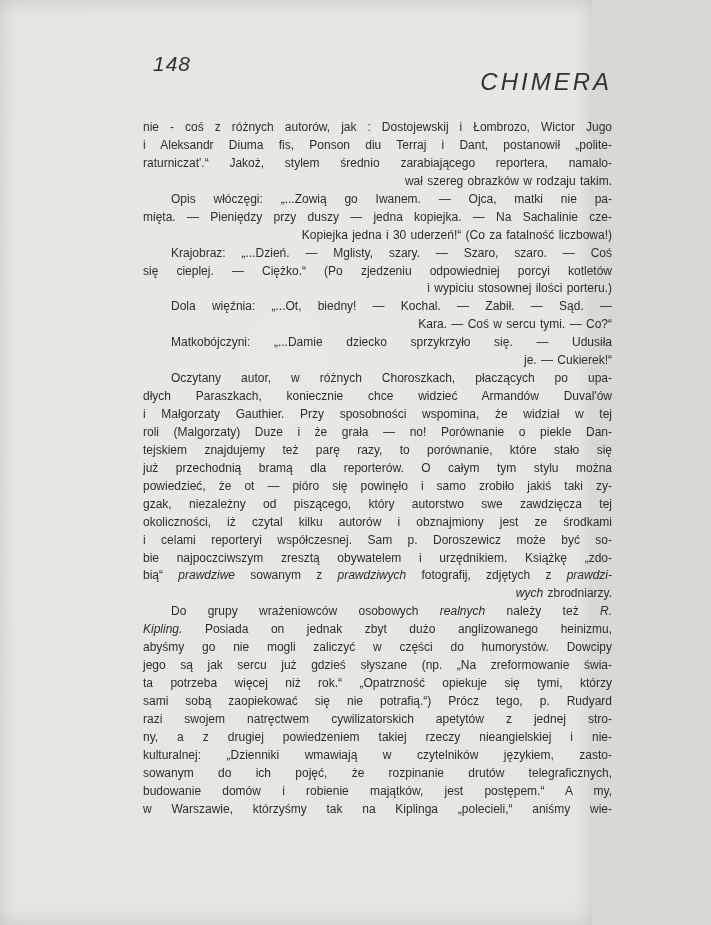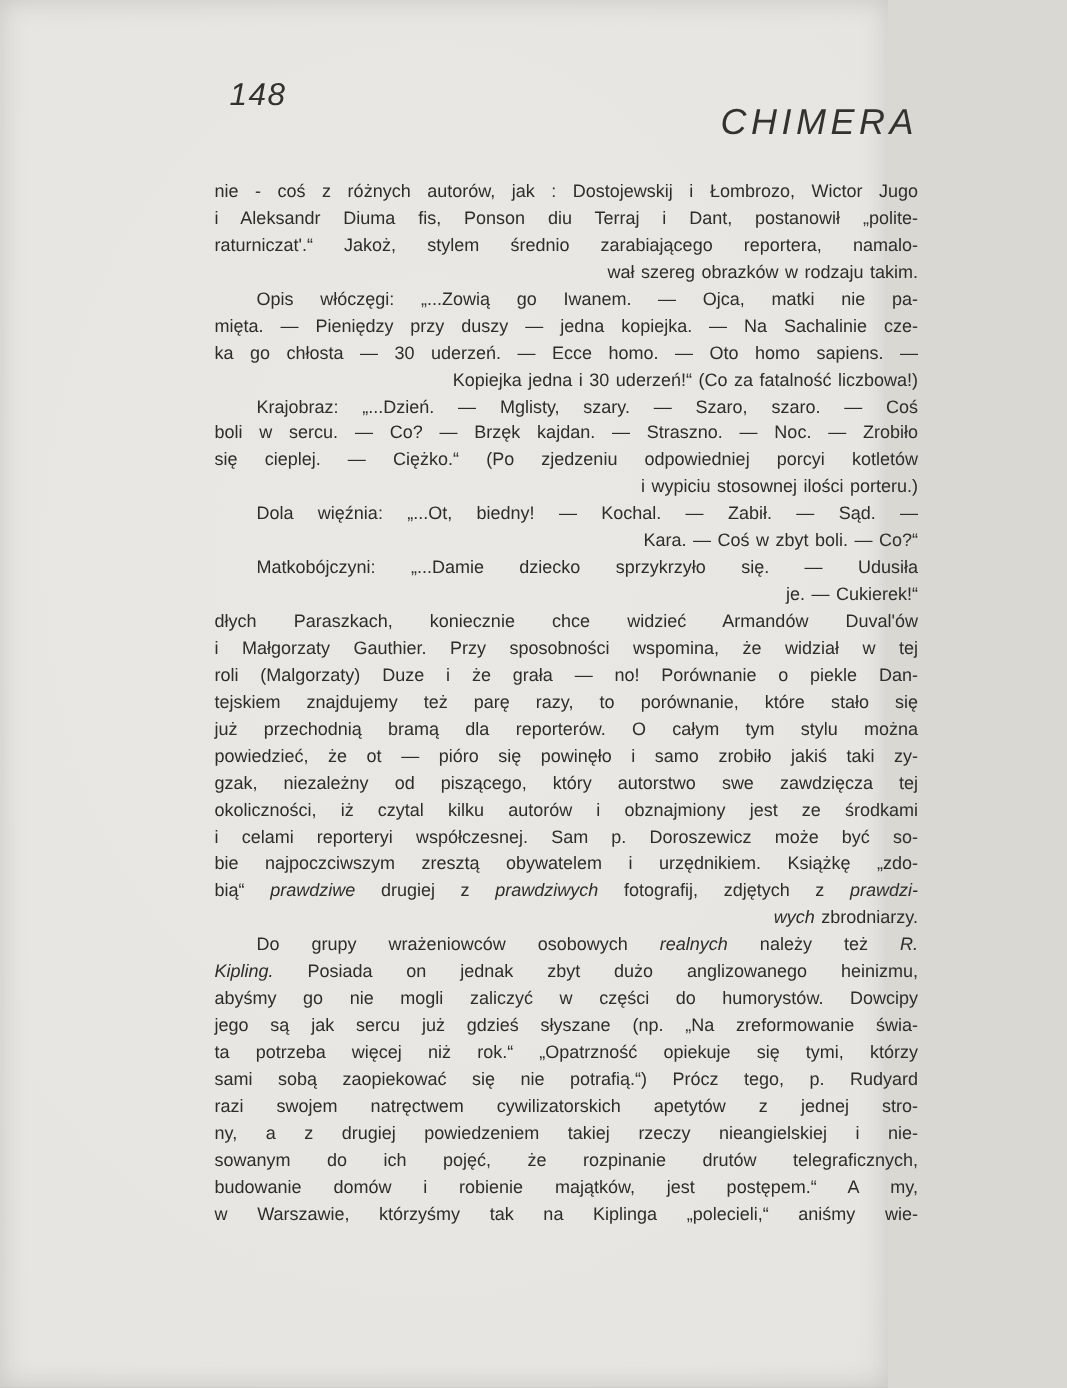--- a/index.html
+++ b/index.html
@@ -80,47 +80,47 @@
     <span class="page-number">148</span>
     <span class="journal-title">CHIMERA</span>
   </div>
   <div class="text-block">
       <div class="line just"><span>nie - coś z różnych autorów, jak : Dostojewskij i Łombrozo, Wictor Jugo</span></div>
       <div class="line just"><span>i Aleksandr Diuma fis, Ponson diu Terraj i Dant, postanowił „polite-</span></div>
       <div class="line just"><span>raturniczat'.“ Jakoż, stylem średnio zarabiającego reportera, namalo-</span></div>
       <div class="line"><span>wał szereg obrazków w rodzaju takim.</span></div>
       <div class="line indent just"><span>Opis włóczęgi: „...Zowią go Iwanem. — Ojca, matki nie pa-</span></div>
       <div class="line just"><span>mięta. — Pieniędzy przy duszy — jedna kopiejka. — Na Sachalinie cze-</span></div>
-      <div class="line just"><span>ka go chłosta — 30 uderzeń. — Ecce homo. — Oto homo sapiens. —</span></div>
       <div class="line"><span>Kopiejka jedna i 30 uderzeń!“ (Co za fatalność liczbowa!)</span></div>
       <div class="line indent just"><span>Krajobraz: „...Dzień. — Mglisty, szary. — Szaro, szaro. — Coś</span></div>
-      <div class="line just"><span>boli w sercu. — Co? — Brzęk kajdan. — Straszno. — Noc. — Zrobiło</span></div>
       <div class="line just"><span>się cieplej. — Ciężko.“ (Po zjedzeniu odpowiedniej porcyi kotletów</span></div>
       <div class="line"><span>i wypiciu stosownej ilości porteru.)</span></div>
       <div class="line indent just"><span>Dola więźnia: „...Ot, biedny! — Kochal. — Zabił. — Sąd. —</span></div>
-      <div class="line"><span>Kara. — Coś w zbyt boli. — Co?“</span></div>
+      <div class="line"><span>Kara. — Coś w sercu tymi. — Co?“</span></div>
       <div class="line indent just"><span>Matkobójczyni: „...Damie dziecko sprzykrzyło się. — Udusiła</span></div>
       <div class="line"><span>je. — Cukierek!“</span></div>
+      <div class="line indent just"><span>Oczytany autor, w różnych Choroszkach, płaczących po upa-</span></div>
       <div class="line just"><span>dłych Paraszkach, koniecznie chce widzieć Armandów Duval'ów</span></div>
       <div class="line just"><span>i Małgorzaty Gauthier. Przy sposobności wspomina, że widział w tej</span></div>
       <div class="line just"><span>roli (Malgorzaty) Duze i że grała — no! Porównanie o piekle Dan-</span></div>
       <div class="line just"><span>tejskiem znajdujemy też parę razy, to porównanie, które stało się</span></div>
       <div class="line just"><span>już przechodnią bramą dla reporterów. O całym tym stylu można</span></div>
       <div class="line just"><span>powiedzieć, że ot — pióro się powinęło i samo zrobiło jakiś taki zy-</span></div>
       <div class="line just"><span>gzak, niezależny od piszącego, który autorstwo swe zawdzięcza tej</span></div>
       <div class="line just"><span>okoliczności, iż czytal kilku autorów i obznajmiony jest ze środkami</span></div>
       <div class="line just"><span>i celami reporteryi współczesnej. Sam p. Doroszewicz może być so-</span></div>
       <div class="line just"><span>bie najpoczciwszym zresztą obywatelem i urzędnikiem. Książkę „zdo-</span></div>
-      <div class="line just"><span>bią“ </span><em>prawdziwe</em><span> drugiej z </span><em>prawdziwych</em><span> fotografij, zdjętych z </span><em>prawdzi-</em></div>
+      <div class="line just"><span>bią“ </span><em>prawdziwe</em><span> sowanym z </span><em>prawdziwych</em><span> fotografij, zdjętych z </span><em>prawdzi-</em></div>
       <div class="line"><em>wych</em><span> zbrodniarzy.</span></div>
       <div class="line indent just"><span>Do grupy wrażeniowców osobowych </span><em>realnych</em><span> należy też </span><em>R.</em></div>
       <div class="line just"><em>Kipling.</em><span> Posiada on jednak zbyt dużo anglizowanego heinizmu,</span></div>
       <div class="line just"><span>abyśmy go nie mogli zaliczyć w części do humorystów. Dowcipy</span></div>
       <div class="line just"><span>jego są jak sercu już gdzieś słyszane (np. „Na zreformowanie świa-</span></div>
       <div class="line just"><span>ta potrzeba więcej niż rok.“ „Opatrzność opiekuje się tymi, którzy</span></div>
       <div class="line just"><span>sami sobą zaopiekować się nie potrafią.“) Prócz tego, p. Rudyard</span></div>
       <div class="line just"><span>razi swojem natręctwem cywilizatorskich apetytów z jednej stro-</span></div>
       <div class="line just"><span>ny, a z drugiej powiedzeniem takiej rzeczy nieangielskiej i nie-</span></div>
+      <div class="line just"><span>kulturalnej: „Dzienniki wmawiają w czytelników językiem, zasto-</span></div>
       <div class="line just"><span>sowanym do ich pojęć, że rozpinanie drutów telegraficznych,</span></div>
       <div class="line just"><span>budowanie domów i robienie majątków, jest postępem.“ A my,</span></div>
       <div class="line just"><span>w Warszawie, którzyśmy tak na Kiplinga „polecieli,“ aniśmy wie-</span></div>
     </div>
 </div>
 
 </body></html>

